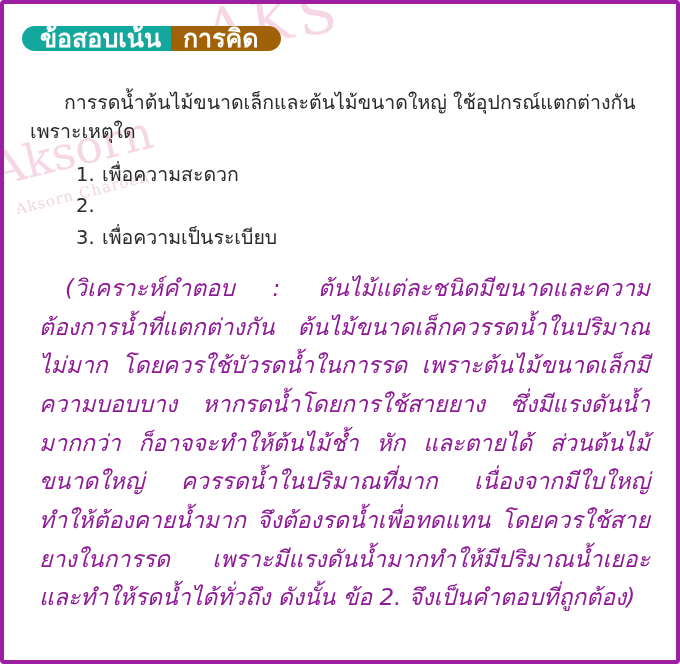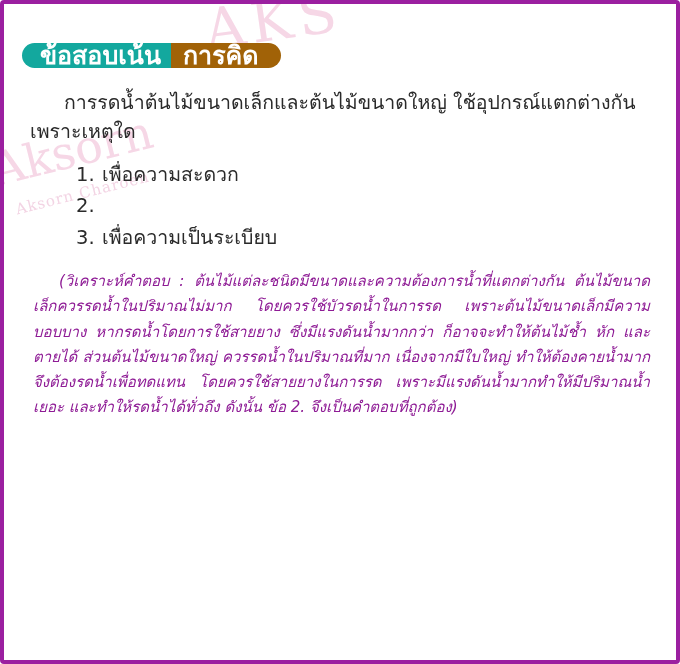--- a/index.html
+++ b/index.html
@@ -56,21 +56,21 @@
     transform: rotate(-14deg);
     color: #f3d4e4;
     letter-spacing: 1px;
   }
 
   
   .banner {
     position: relative;
     margin: 22px 0 0 18px;
     display: inline-flex;
-    align-items: flex-end;
+    align-items: flex-start;
     height: 42px;
   }
   .banner-left {
     background: #13a89e;
     color: #ffffff;
     display: flex;
     align-items: center;
     padding: 0 14px 0 18px;
     font-size: 25px;
     font-weight: bold;
@@ -116,23 +116,23 @@
     font-size: 19.5px;
     line-height: 1.62;
     padding-left: 46px;
   }
   .choices li .num {
     width: 26px;
     flex: none;
   }
 
   .analysis {
-    margin: 16px 0 0 3px;
+    margin: 16px 0 0 9px;
     color: #8e1b95;
-    font-size: 15px;
+    font-size: 23px;
     line-height: 1.68;
     font-style: italic;
     font-family: "DejaVu Sans", sans-serif;
     text-indent: 26px;
     text-align: justify;
   }
 </style>
 </head>
 <body>
 

